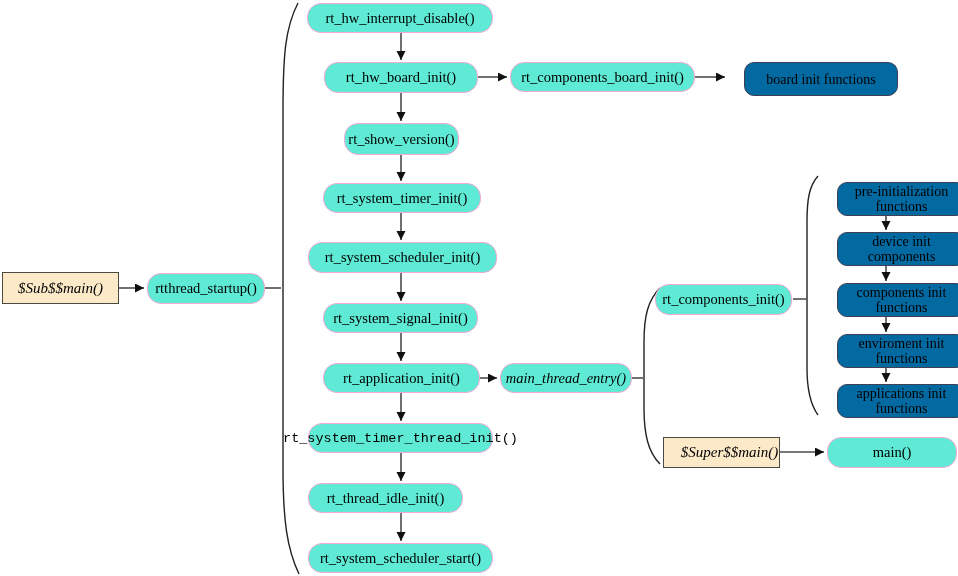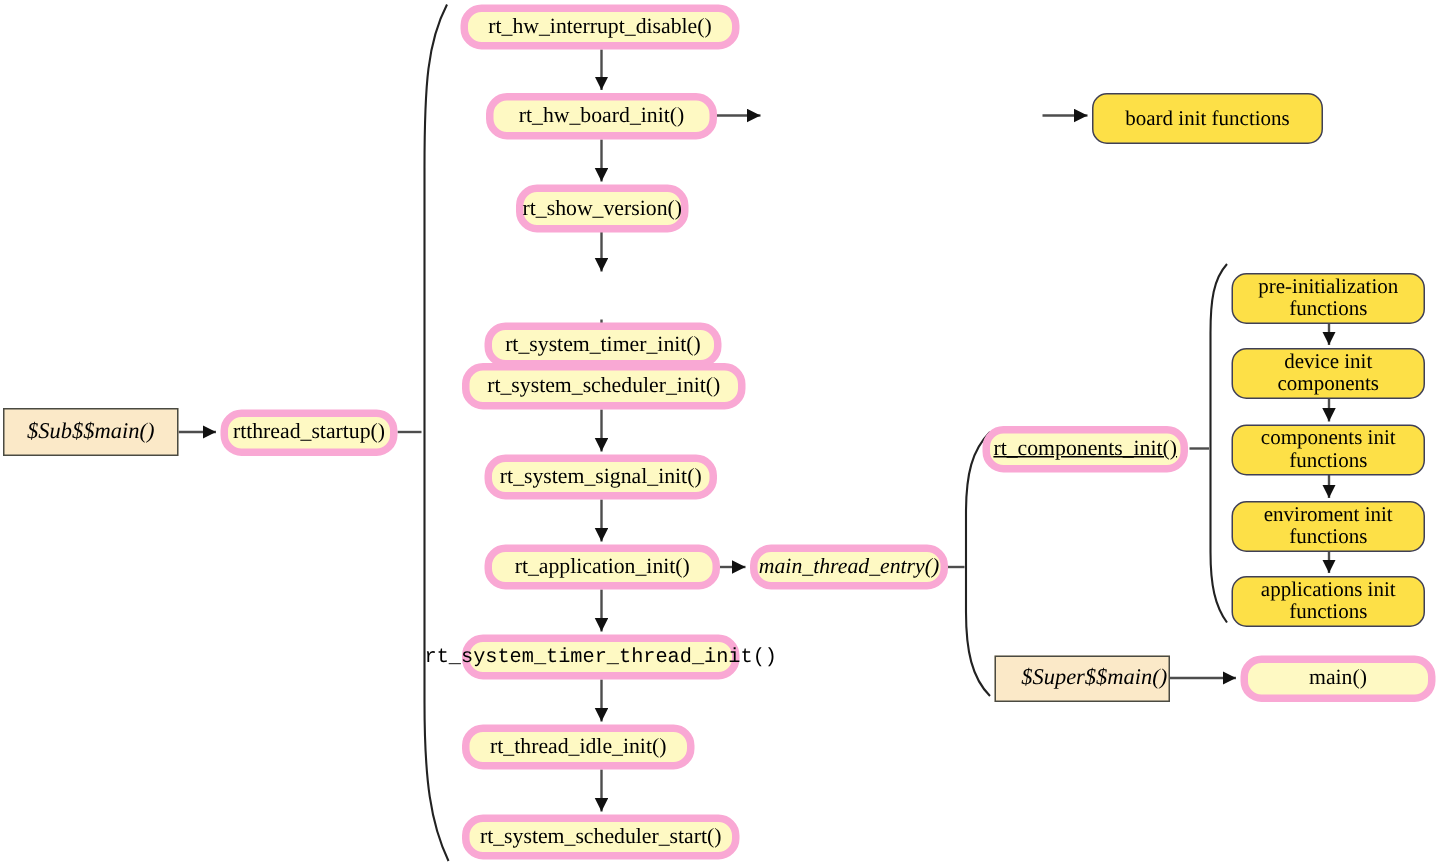--- a/index.html
+++ b/index.html
@@ -12,34 +12,35 @@
     color: #000000;
     overflow: hidden;
   }
   .node {
     position: absolute;
     box-sizing: border-box;
     display: flex;
     align-items: center;
     justify-content: center;
     text-align: center;
-    background: #fef9c3;
-    border: 5px solid #f9a8d4;
+    background: #5eead4;
+    border: 1px solid #f9a8d4;
     font-size: 14.5px;
     line-height: 15px;
     white-space: nowrap;
   }
   .stadium { border-radius: 14px; }
   .accent {
-    background: #fde047;
+    background: #0369a1;
     border: 1px solid #3f3f55;
     border-radius: 10px;
     font-size: 14px;
     white-space: normal;
     padding: 16px 4px;
+    margin-left: 16px;
   }
   .highlight {
     background: #fbe9c8;
     border: 1px solid #4a4a42;
     border-radius: 0;
     font-size: 15px;
     font-style: italic;
   }
   svg.connectors {
     position: absolute;
@@ -98,40 +99,41 @@
   <div class="node highlight" style="left:2px; top:272px; width:117px; height:32px;">$Sub$$main()</div>
 
   <div class="node stadium" style="left:147px; top:273px; width:118px; height:31px;">rtthread_startup()</div>
 
   <div class="node stadium" style="left:307px; top:3px; width:186px; height:30px;">rt_hw_interrupt_disable()</div>
 
   <div class="node stadium" style="left:324px; top:62px; width:154px; height:31px;">rt_hw_board_init()</div>
 
   <div class="node stadium" style="left:344px; top:123px; width:115px; height:32px;">rt_show_version()</div>
 
-  <div class="node stadium" style="left:323px; top:183px; width:158px; height:30px;margin-top:32px;">rt_system_timer_init()</div>
+  <div class="node stadium" style="left:323px; top:183px; width:158px; height:30px;">rt_system_timer_init()</div>
 
   <div class="node stadium" style="left:308px; top:242px; width:189px; height:31px;">rt_system_scheduler_init()</div>
 
   <div class="node stadium" style="left:323px; top:303px; width:155px; height:30px;">rt_system_signal_init()</div>
 
   <div class="node stadium" style="left:323px; top:363px; width:157px; height:30px;">rt_application_init()</div>
 
   <div class="node stadium" style="left:308px; top:423px; width:185px; height:30px; font-size:13.5px;font-family:Liberation Mono, monospace;">rt_system_timer_thread_init()</div>
 
   <div class="node stadium" style="left:308px; top:483px; width:155px; height:30px;text-align:center;">rt_thread_idle_init()</div>
 
   <div class="node stadium" style="left:308px; top:543px; width:185px; height:30px;">rt_system_scheduler_start()</div>
 
+  <div class="node stadium" style="left:510px; top:62px; width:185px; height:30px;">rt_components_board_init()</div>
 
   <div class="node accent" style="left:728px; top:62px; width:154px; height:30px;">board init functions</div>
 
   <div class="node stadium" style="left:500px; top:363px; width:132px; height:30px;font-style:italic;">main_thread_entry()</div>
 
-  <div class="node stadium" style="left:655px; top:284px; width:137px; height:31px;text-decoration:underline;">rt_components_init()</div>
+  <div class="node stadium" style="left:655px; top:284px; width:137px; height:31px;">rt_components_init()</div>
 
   <div class="node accent" style="left:821px; top:182px; width:129px; height:32px;">pre-initialization functions</div>
 
   <div class="node accent" style="left:821px; top:232px; width:129px; height:32px;">device init components</div>
 
   <div class="node accent" style="left:821px; top:283px; width:129px; height:32px;">components init functions</div>
 
   <div class="node accent" style="left:821px; top:334px; width:129px; height:32px;">enviroment init functions</div>
 
   <div class="node accent" style="left:821px; top:384px; width:129px; height:32px;">applications init functions</div>

